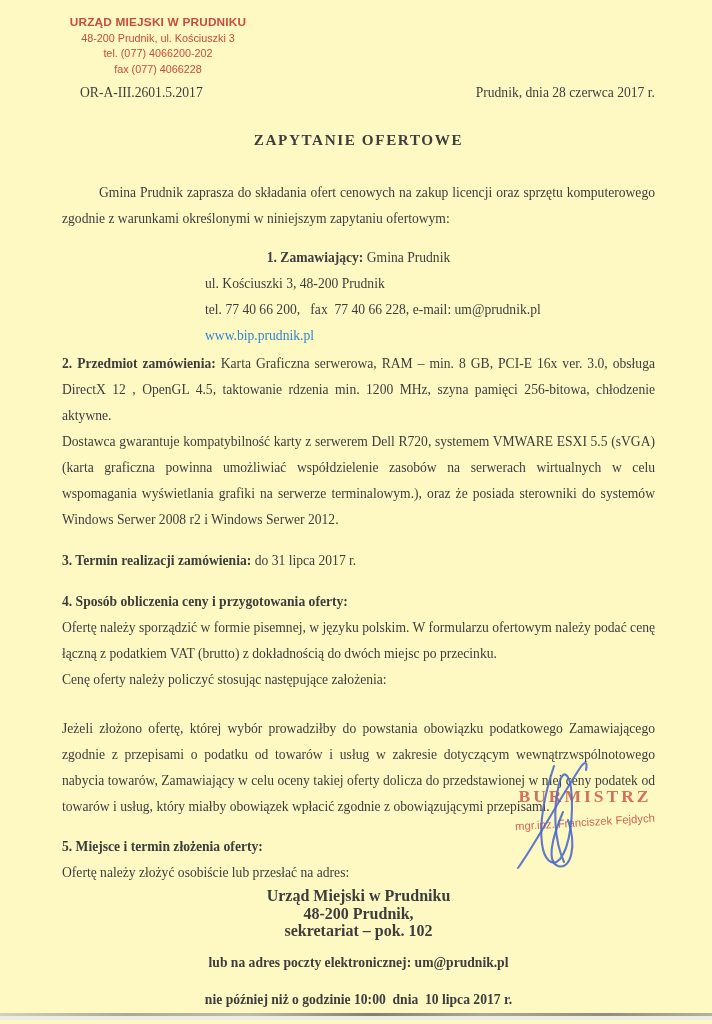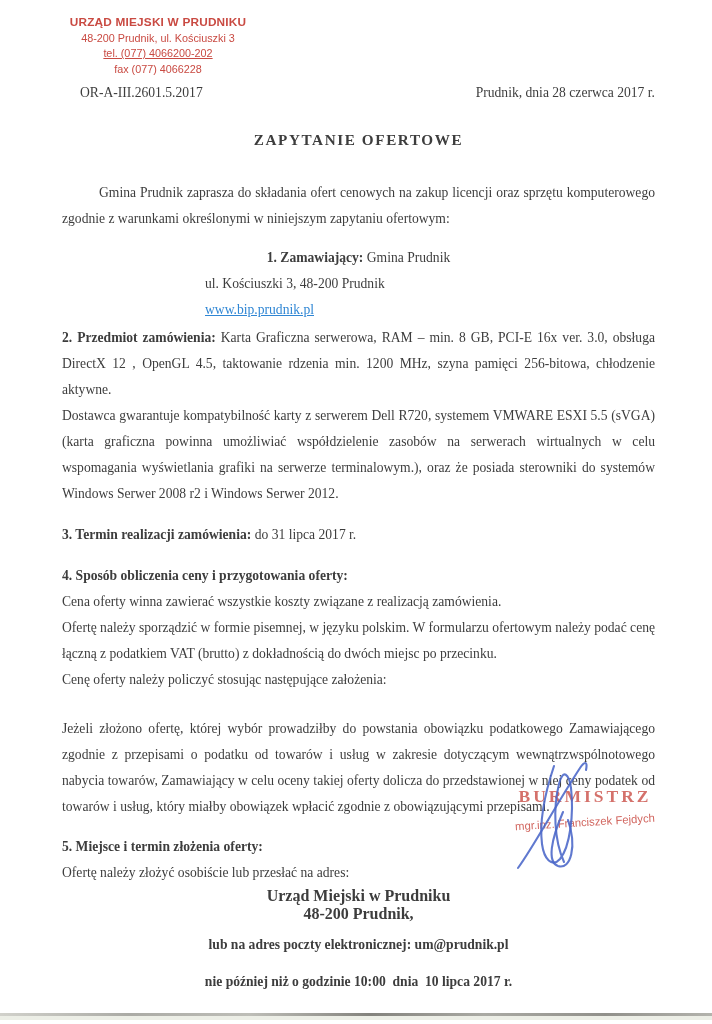--- a/index.html
+++ b/index.html
@@ -1,40 +1,40 @@
 <!DOCTYPE html>
 <html lang="pl" style="--stamp-red: #c94a42; --link-blue: #2f86d4; --ink-blue: #4a66c8; --text: #3d3d3d;"><head>
 <meta charset="utf-8">
 <style>
   html, body { margin: 0; padding: 0; background: #e8e8e6; }
   .page {
     position: relative;
     width: 712px;
     height: 1024px;
     margin: 0 auto;
-    background: #ffffff;
+    background: #fef9c3;
     overflow: hidden;
     font-family: "Liberation Serif", serif;
     color: var(--text, #3d3d3d);
     box-sizing: border-box;
     padding: 0 57px 0 62px;
   }
   
   .stamp-top {
     position: absolute;
     left: 54px; top: 16px;
     width: 208px;
     text-align: center;
     color: var(--stamp-red, #c94a42);
     font-family: "Liberation Sans", sans-serif;
     line-height: 13px;
   }
   .stamp-top .l1 { font-size: 11.8px; font-weight: 700; letter-spacing: .2px; }
   .stamp-top .l2 { font-size: 10.8px; margin-top: 2.5px; }
-  .stamp-top .l3 { font-size: 10.8px; margin-top: 2.5px; text-decoration: underline; }
+  .stamp-top .l3 { font-size: 10.8px; margin-top: 2.5px; }
   .stamp-top .l4 { font-size: 10.8px; margin-top: 2.5px; }
 
   
   .refrow {
     display: flex;
     justify-content: space-between;
     margin-top: 85px;
     font-size: 13.6px;
     align-items: flex-end;
   }
@@ -53,21 +53,20 @@
   p, .line { font-size: 13.6px; line-height: 26px; margin: 0; }
   .just { text-align: justify; }
   .pre  { white-space: pre-wrap; }
   b, .b { font-weight: 700; }
 
   .intro { margin-top: 31px; text-indent: 37px; }
   .sec1-head { margin-top: 13px; text-align: center; }
   .addr-block { margin-left: 143px; }
   .link {
     color: var(--link-blue, #2f86d4);
-    text-decoration: underline;
     cursor: pointer;
   }
   .sec2-p1 { margin-top: 2px; }
   .sec3 { margin-top: 15px; }
   .sec4-head { margin-top: 15px; }
   .jezeli { margin-top: 23px; }
   .sec5-head { margin-top: 14px; }
   .center-addr { text-align: center; font-weight: 700; line-height: 16.5px; margin-top: 2px; }
   .center-addr div { margin-top: 1px; }
   .email-line { text-align: center; font-weight: 700; margin-top: 10px; }
@@ -131,39 +130,40 @@
     <span class="date">Prudnik, dnia 28 czerwca 2017 r.</span>
   </div>
 
   <div class="doc-title">ZAPYTANIE OFERTOWE</div>
 
   <p class="intro just">Gmina Prudnik zaprasza do składania ofert cenowych na zakup licencji oraz sprzętu komputerowego zgodnie z warunkami określonymi w niniejszym zapytaniu ofertowym:</p>
 
   <p class="sec1-head"><b>1. Zamawiający:</b> <span>Gmina Prudnik</span></p>
   <div class="addr-block">
     <div class="line">ul. Kościuszki 3, 48-200  Prudnik</div>
+    <div class="line pre">tel. 77 40 66 200,   fax  77 40 66 228, e-mail: um@prudnik.pl</div>
     <div class="line"><span class="link">www.bip.prudnik.pl</span></div>
   </div>
 
   <p class="sec2-p1 just"><b>2. Przedmiot zamówienia:</b> <span>Karta Graficzna serwerowa, RAM – min. 8 GB, PCI-E 16x ver. 3.0, obsługa DirectX 12 , OpenGL 4.5, taktowanie rdzenia min. 1200 MHz, szyna pamięci 256-bitowa, chłodzenie aktywne.</span></p>
   <p class="just">Dostawca gwarantuje kompatybilność karty z serwerem Dell R720, systemem VMWARE ESXI 5.5 (sVGA) (karta graficzna powinna umożliwiać współdzielenie zasobów na serwerach wirtualnych w celu wspomagania wyświetlania grafiki na serwerze terminalowym.), oraz że posiada sterowniki do systemów Windows Serwer 2008 r2 i Windows Serwer 2012.</p>
 
   <p class="sec3"><b>3. Termin realizacji zamówienia:</b> <span>do 31 lipca 2017 r.</span></p>
 
   <p class="sec4-head b">4. Sposób obliczenia ceny i przygotowania oferty:</p>
-  <p>Cena oferty winna zawierać wszystkie koszty związane z realizacją zamówienia.</p>
   <p class="just">Ofertę należy sporządzić w formie pisemnej, w języku polskim. W formularzu ofertowym należy podać cenę łączną z podatkiem VAT (brutto) z dokładnością do dwóch miejsc po przecinku.</p>
   <p>Cenę oferty należy policzyć stosując następujące założenia:</p>
   <p class="jezeli just">Jeżeli złożono ofertę, której wybór prowadziłby do powstania obowiązku podatkowego Zamawiającego zgodnie z przepisami o podatku od towarów i usług w zakresie dotyczącym wewnątrzwspólnotowego nabycia towarów, Zamawiający w celu oceny takiej oferty dolicza do przedstawionej w niej ceny podatek od towarów i usług, który miałby obowiązek wpłacić zgodnie z obowiązującymi przepisami.</p>
 
   <p class="sec5-head b">5. Miejsce i termin złożenia oferty:</p>
   <p>Ofertę należy złożyć osobiście lub przesłać na adres:</p>
   <div class="center-addr">
     <div>Urząd Miejski w Prudniku</div>
     <div>48-200 Prudnik,</div>
+    <div>sekretariat – pok. 102</div>
   </div>
   <p class="email-line">lub na adres poczty elektronicznej: um@prudnik.pl</p>
   <p class="deadline-line pre">nie później niż o godzinie 10:00  dnia  10 lipca 2017 r.</p>
 
   <div class="sig-area">
     <div class="sig-stamp">
       <div class="sig-title">BURMISTRZ</div>
       <div class="sig-name">mgr.inż. Franciszek Fejdych</div>
     </div>
     <svg class="sig-svg" width="120" height="122" viewBox="0 0 120 122">

